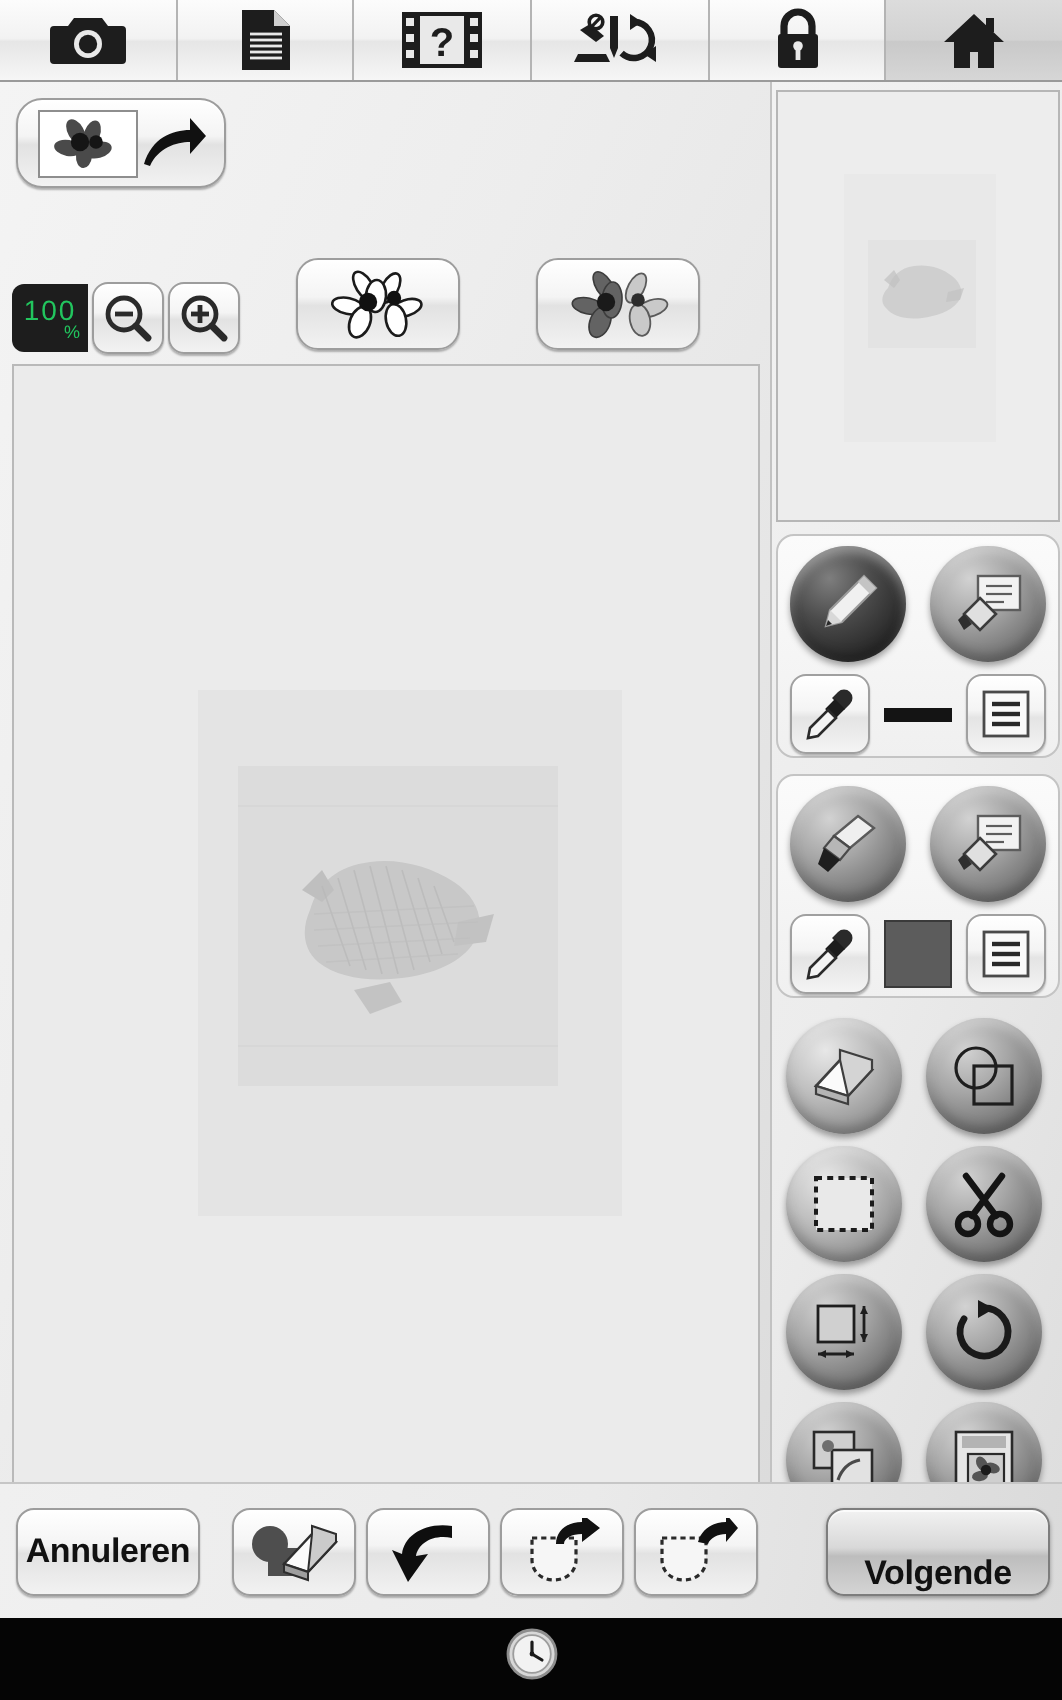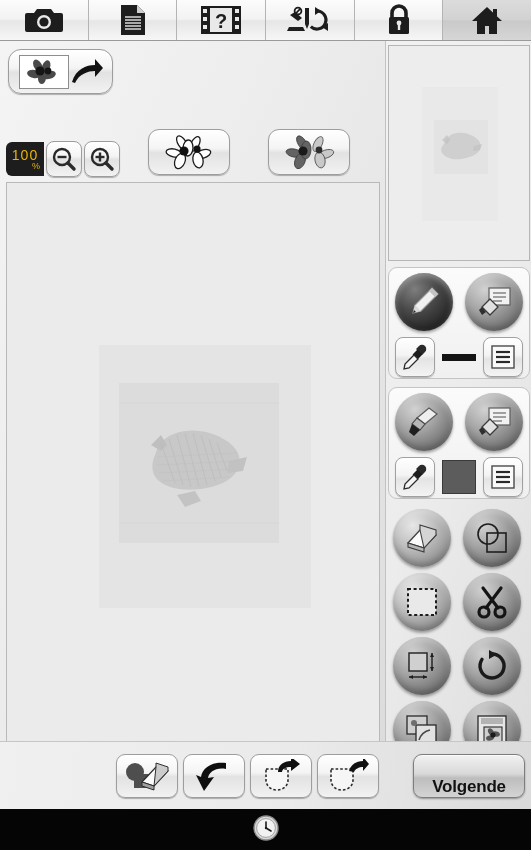--- a/index.html
+++ b/index.html
@@ -66,21 +66,21 @@
   }
 
   #zoomgroup {
     position: absolute; left: 6px; top: 100px;
     display: flex; align-items: center;
   }
   #zoom-level {
     width: 38px; height: 34px;
     background: #1d1d1d;
     border-radius: 6px 0 0 6px;
-    color: #eab308;
+    color: #22c55e;
     display: flex; flex-direction: column;
     align-items: center; justify-content: center;
     line-height: 1;
   }
   #zoom-level .num { font-size: 14px; letter-spacing: 1px; }
   #zoom-level .pct { font-size: 9px; align-self: flex-end; margin-right: 4px; }
   .zbtn {
     width: 36px; height: 36px;
     border-radius: 8px;
     margin-left: 2px;
@@ -681,20 +681,23 @@
             <ellipse cx="15" cy="24" rx="4" ry="2.6" transform="rotate(-10 15 24)"></ellipse>
           </g>
           <circle cx="18" cy="21" r="2.6" fill="#1b1b1b"></circle>
         </svg>
       </div>
     </div>
   </div>
 
   <div id="bottombar">
 
+    <div id="btn-cancel" class="rbtn">
+      <span>Annuleren</span>
+    </div>
 
     <div id="btn-erase-all" class="act-btn rbtn">
       <svg width="46" height="32" viewBox="0 0 46 32">
         <circle cx="11" cy="12" r="9" fill="#4e4e4e"></circle>
         <rect x="10" y="14" width="15" height="14" fill="#4e4e4e"></rect>
         <path d="M18 22l14-15 12 4-14 15z" fill="#fbfbfb" stroke="#2e2e2e" stroke-width="1.2"></path>
         <path d="M30 26l14-15v-4l-12-4v4z" fill="#cbcbcb" stroke="#2e2e2e" stroke-width="1"></path>
         <path d="M18 22v4l12 4v-4z" fill="#9f9f9f" stroke="#2e2e2e" stroke-width="1"></path>
       </svg>
     </div>

